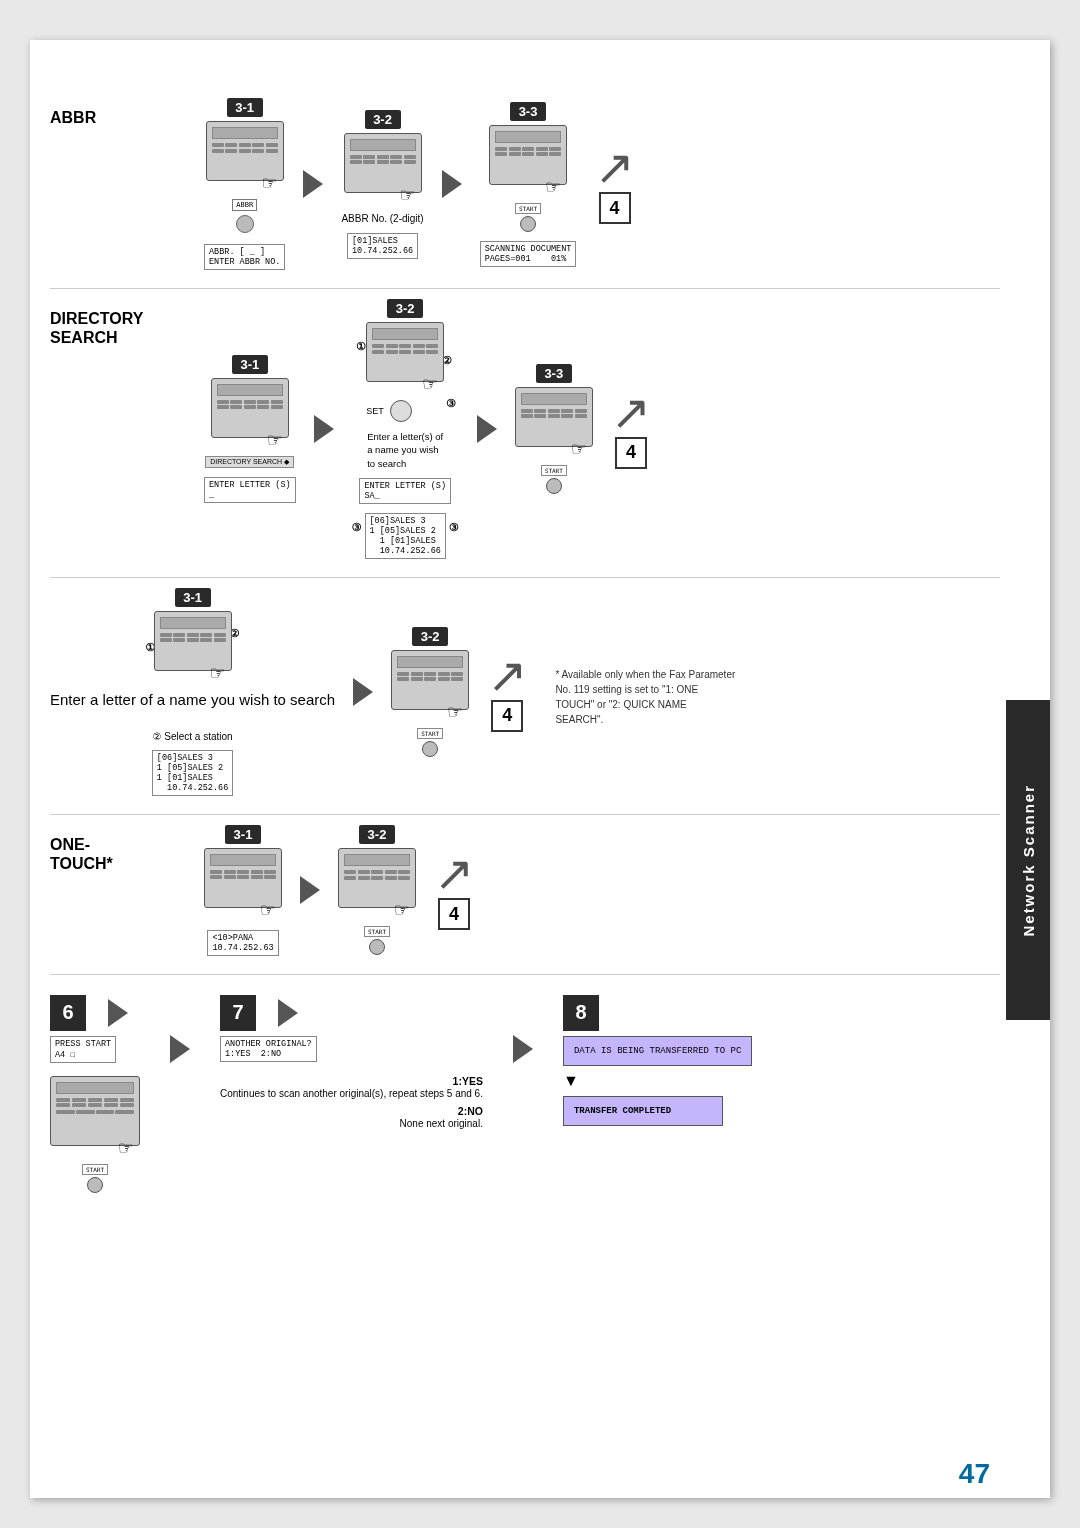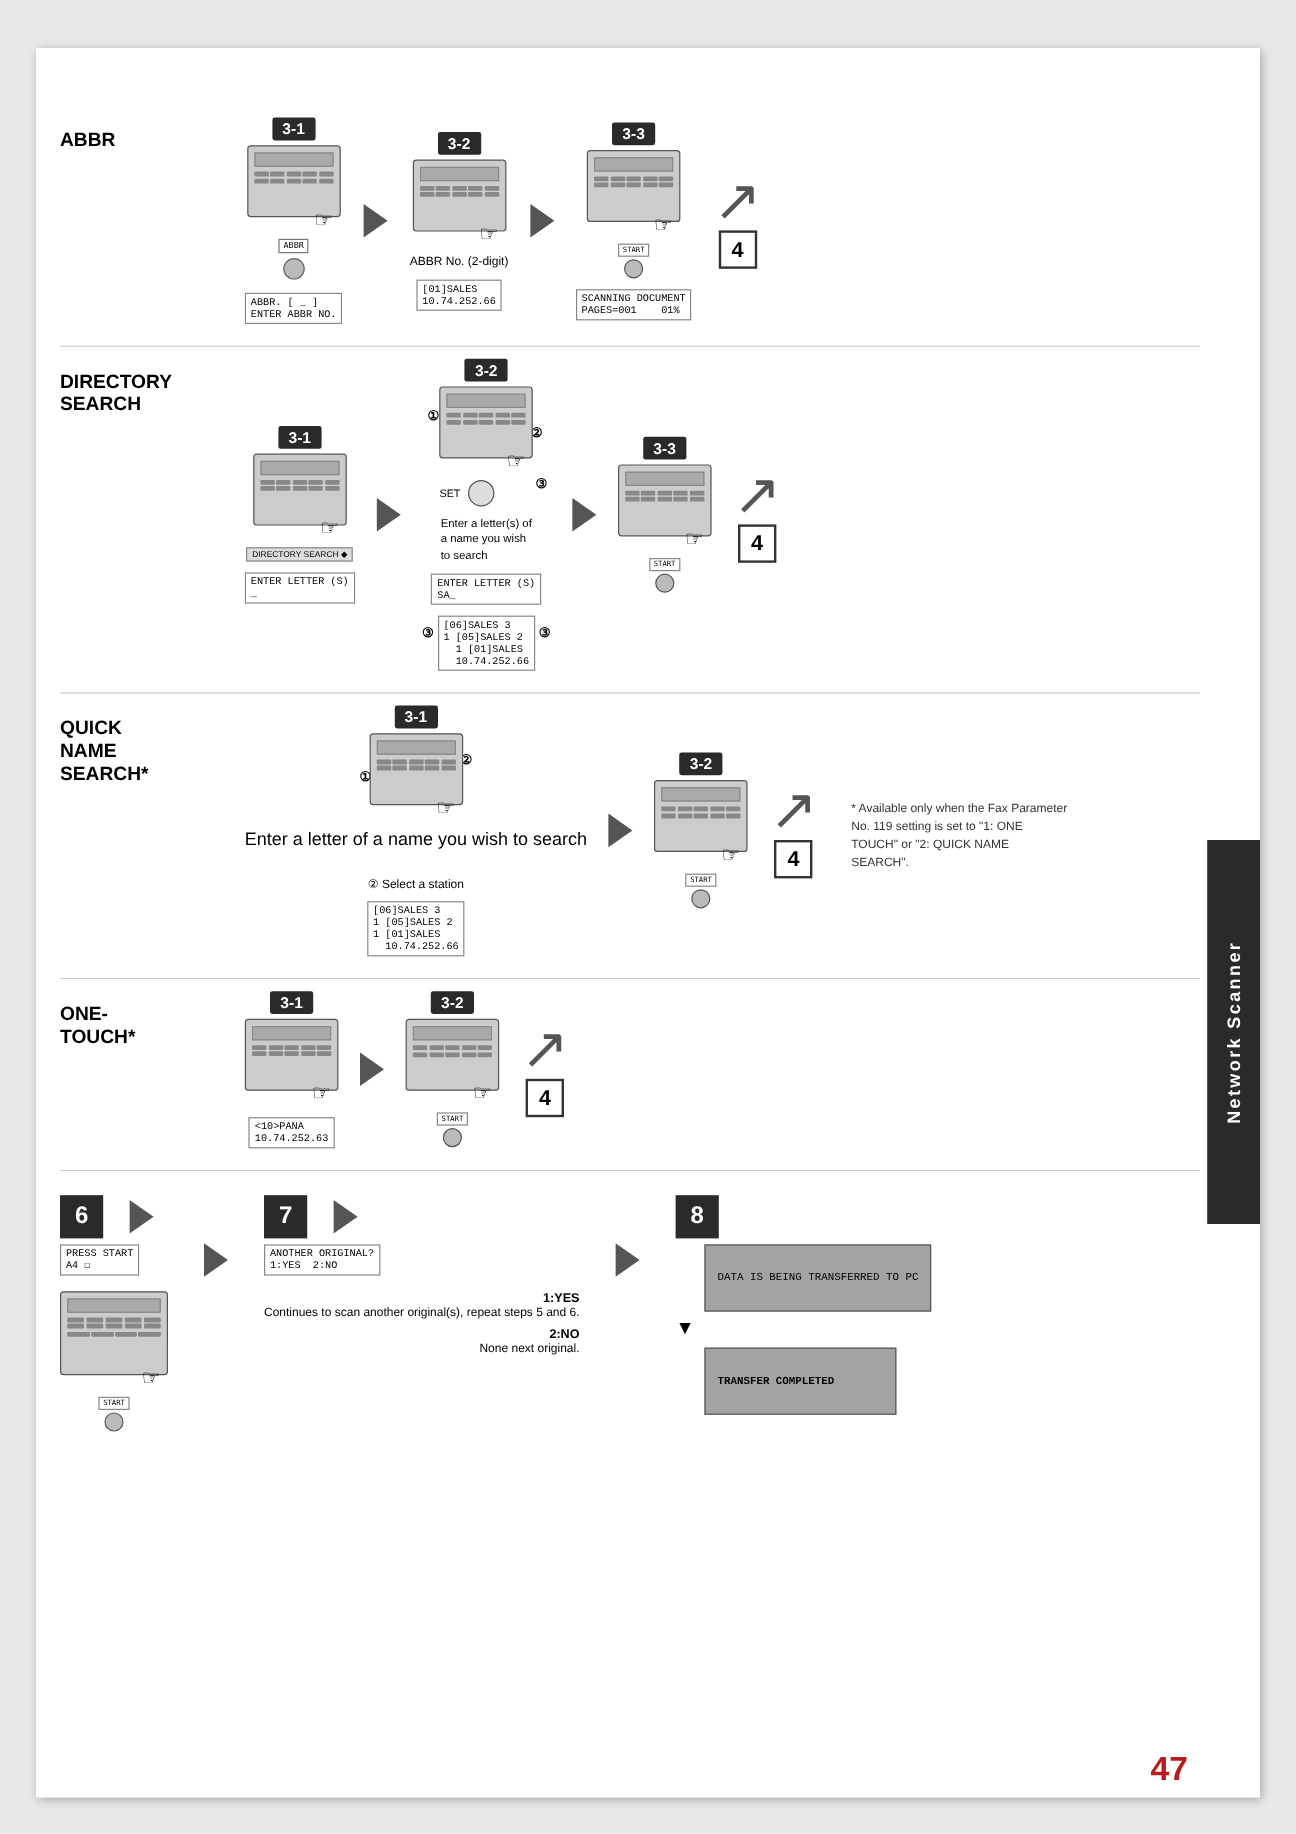--- a/index.html
+++ b/index.html
@@ -53,21 +53,21 @@
       letter-spacing: 2px;
     }
 
     
     .page-number {
       position: absolute;
       bottom: 38px;
       right: 90px;
       font-size: 28px;
       font-weight: bold;
-      color: #b91c1c;
+      color: #0369a1;
     }
 
     
     .content {
       position: absolute;
       top: 90px;
       left: 50px;
       right: 80px;
       bottom: 60px;
     }
@@ -299,24 +299,23 @@
       width: 16px;
       height: 16px;
       border-radius: 50%;
       background: #bbb;
       border: 1.5px solid #555;
     }
 
     
     .data-box {
       border: 1.5px solid #555;
-      background: #a3a3a3;
-      padding: 22px 10px;
+      background: #c4b5fd;
+      padding: 9px 10px;
       min-width: 160px;
-      margin-left: 24px;
     }
 
     .down-arrow {
       text-align: center;
       font-size: 16px;
       line-height: 1;
       margin: 2px 0;
     }
   </style>
 </head>
@@ -548,27 +547,20 @@
       <div style="display:flex;flex-direction:column;align-items:center;margin-left:10px;">
         <div class="diag-arrow">↗</div>
         <div class="big-num-box">4</div>
       </div>
     </div>
   </div>
 
   <div class="row-divider"></div>
 
   <div class="main-row">
-    <div class="label-col">
-      <div class="row-label">
-        <span>QUICK</span><br>
-        <span>NAME</span><br>
-        <span>SEARCH*</span>
-      </div>
-    </div>
     <div class="steps-row">
 
       <div class="step-col">
         <span class="step-badge">3-1</span>
         <div style="position:relative;display:inline-block;">
           <div style="position:absolute;top:30px;left:-8px;font-size:11px;font-weight:bold;">①</div>
           <div style="position:absolute;top:16px;right:-8px;font-size:11px;font-weight:bold;">②</div>
           <div class="fax-illus">
             <div class="fax-rect" style="width:78px;height:60px;">
               <div class="fax-inner-screen"></div>

